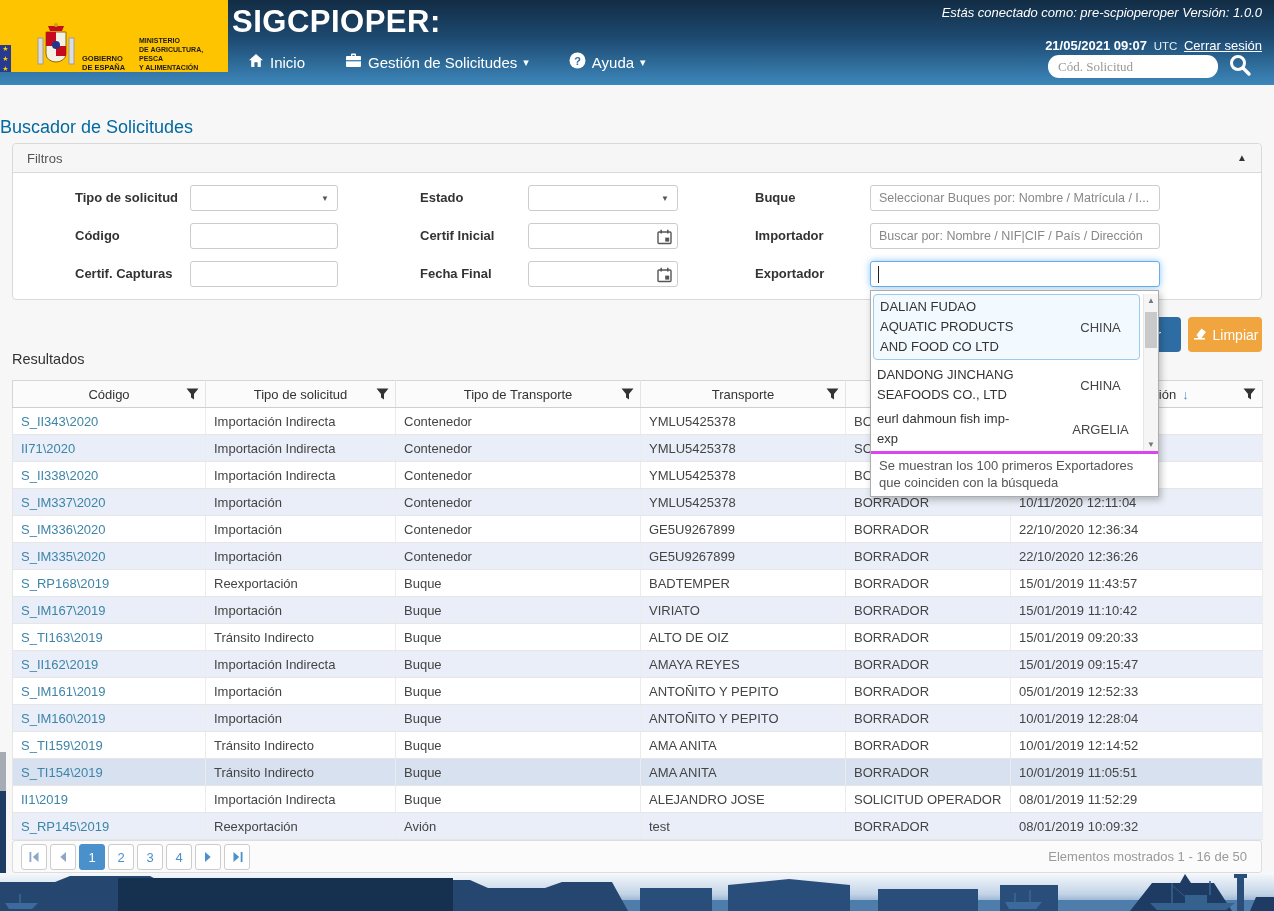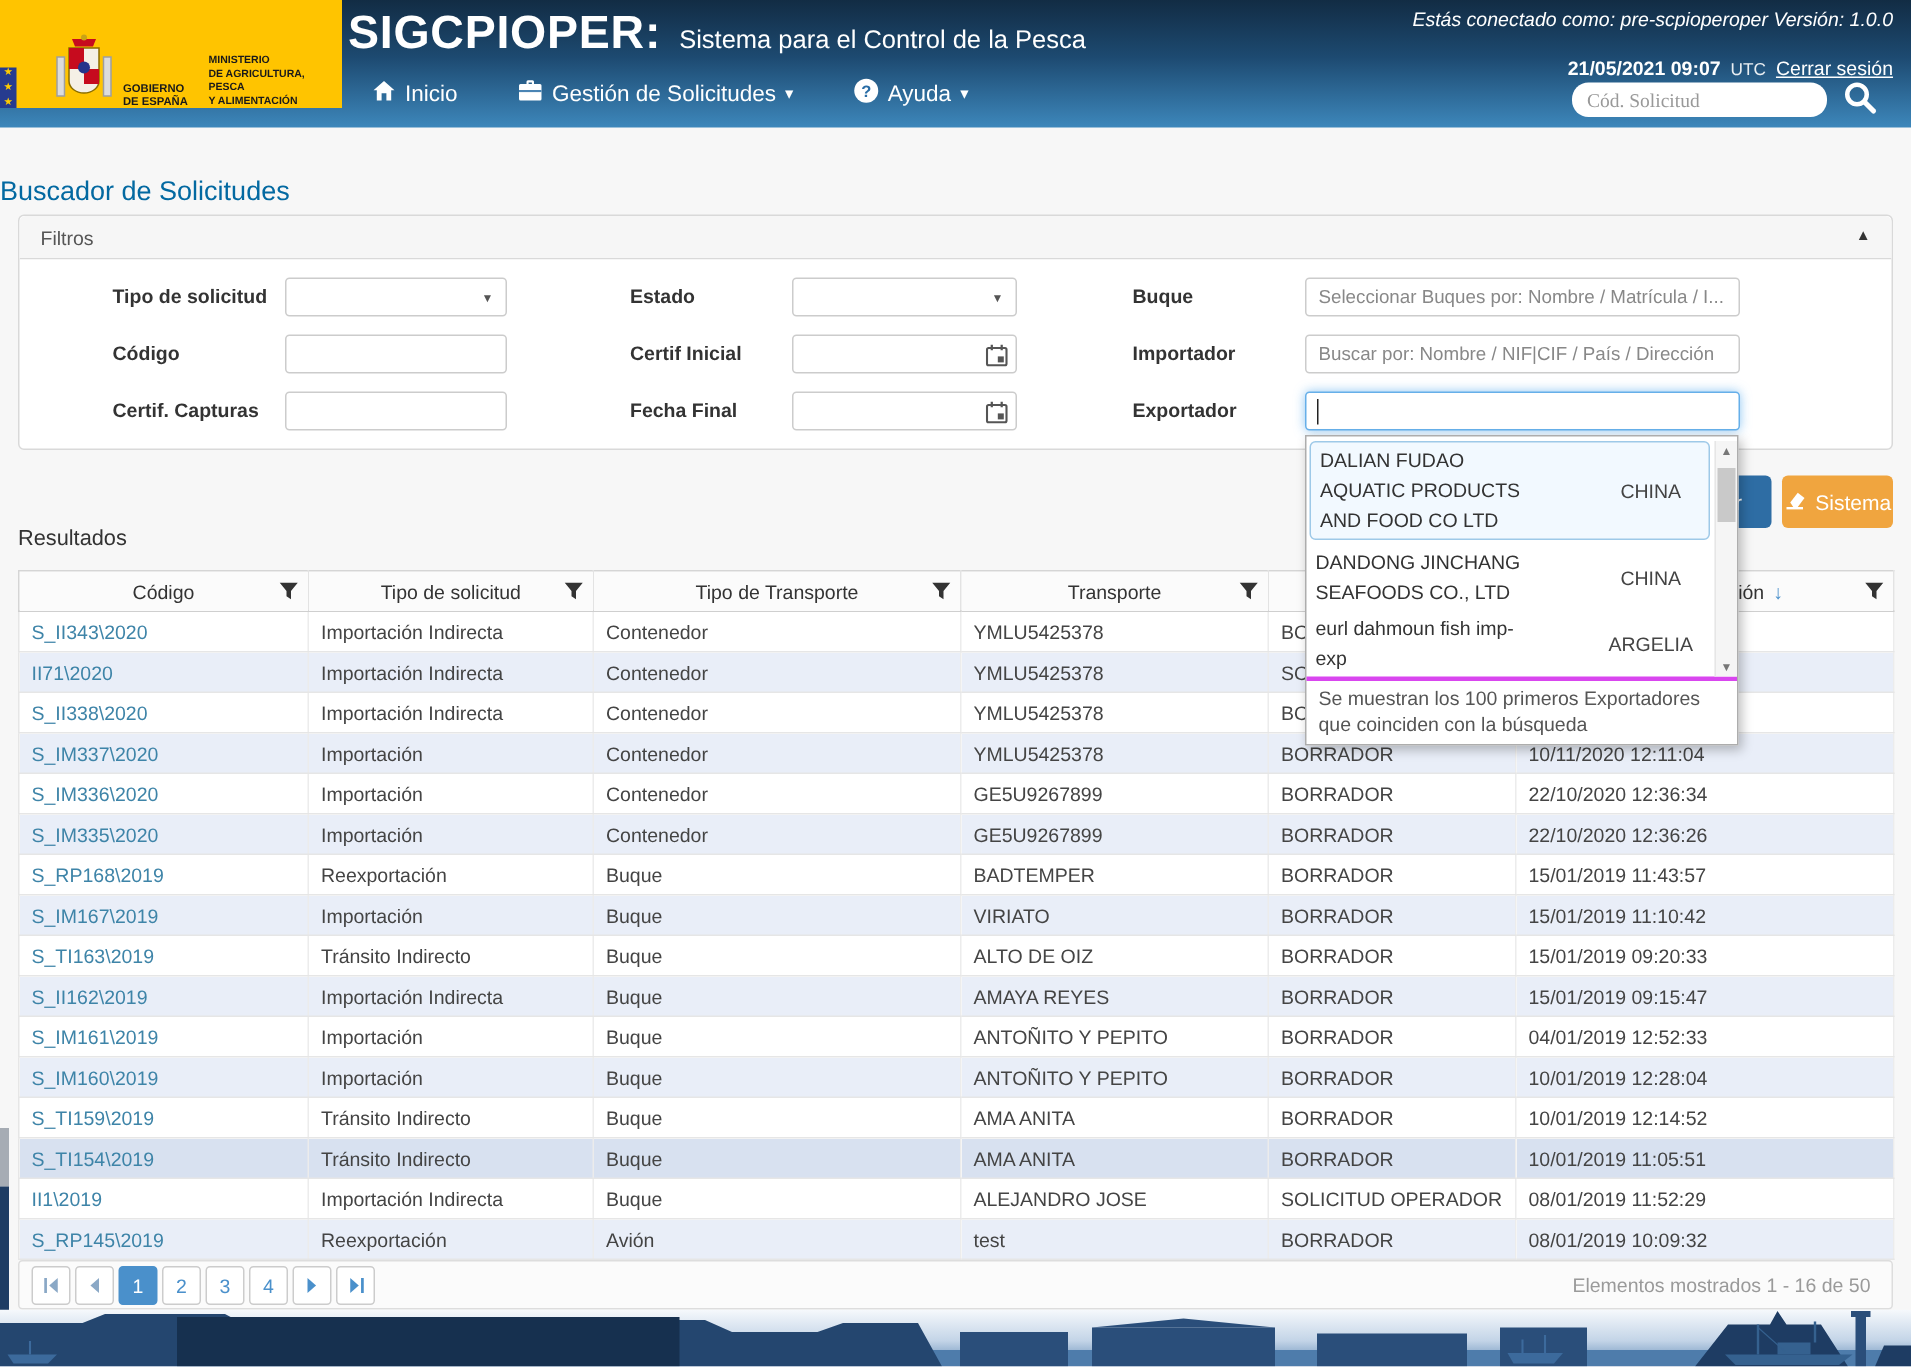--- a/index.html
+++ b/index.html
@@ -134,21 +134,20 @@
     <div class="logo-div"></div>
     <div class="logo-min">
       <span>MINISTERIO</span>
         <span>DE AGRICULTURA, PESCA</span>
         <span>Y ALIMENTACIÓN</span>
     </div>
   </div>
 
   <div class="abs title-wrap">
     <span class="app-title">SIGCPIOPER:</span>
-    <span class="app-subtitle">Sistema para el Control de la Pesca</span>
   </div>
 
   <div class="abs session1">Estás conectado como: pre-scpioperoper Versión: 1.0.0</div>
   <div class="abs session2">
     <span class="dt">21/05/2021 09:07</span>
     <span class="utc">UTC</span>
     <a>Cerrar sesión</a>
   </div>
 
   <nav class="abs nav">
@@ -250,21 +249,21 @@
   </div>
 
 <button class="btn btn-buscar">Buscar</button>
 <button class="btn btn-limpiar">
   <span>
     <svg width="15" height="14" viewBox="0 0 15 14">
         <path d="M4.5 9 L9.5 2.5 L14 6 L9.5 12 H6.5 Z" fill="#fff"></path>
         <rect x="2" y="12" width="11" height="1.6" fill="#fff"></rect>
       </svg>
   </span>
-  <span>Sistema</span>
+  <span>Limpiar</span>
 </button>
 
 <div class="abs results-title">Resultados</div>
 
 <table class="abs results-table">
   <colgroup>
       <col style="width:193px">
       <col style="width:190px">
       <col style="width:245px">
       <col style="width:205px">
@@ -373,21 +372,21 @@
         <td>AMAYA REYES</td>
         <td>BORRADOR</td>
         <td>15/01/2019 09:15:47</td>
       </tr>
     <tr>
         <td class="code">S_IM161\2019</td>
         <td>Importación</td>
         <td>Buque</td>
         <td>ANTOÑITO Y PEPITO</td>
         <td>BORRADOR</td>
-        <td>04/01/2019 12:52:33</td>
+        <td>05/01/2019 12:52:33</td>
       </tr>
     <tr class="alt">
         <td class="code">S_IM160\2019</td>
         <td>Importación</td>
         <td>Buque</td>
         <td>ANTOÑITO Y PEPITO</td>
         <td>BORRADOR</td>
         <td>10/01/2019 12:28:04</td>
       </tr>
     <tr>

